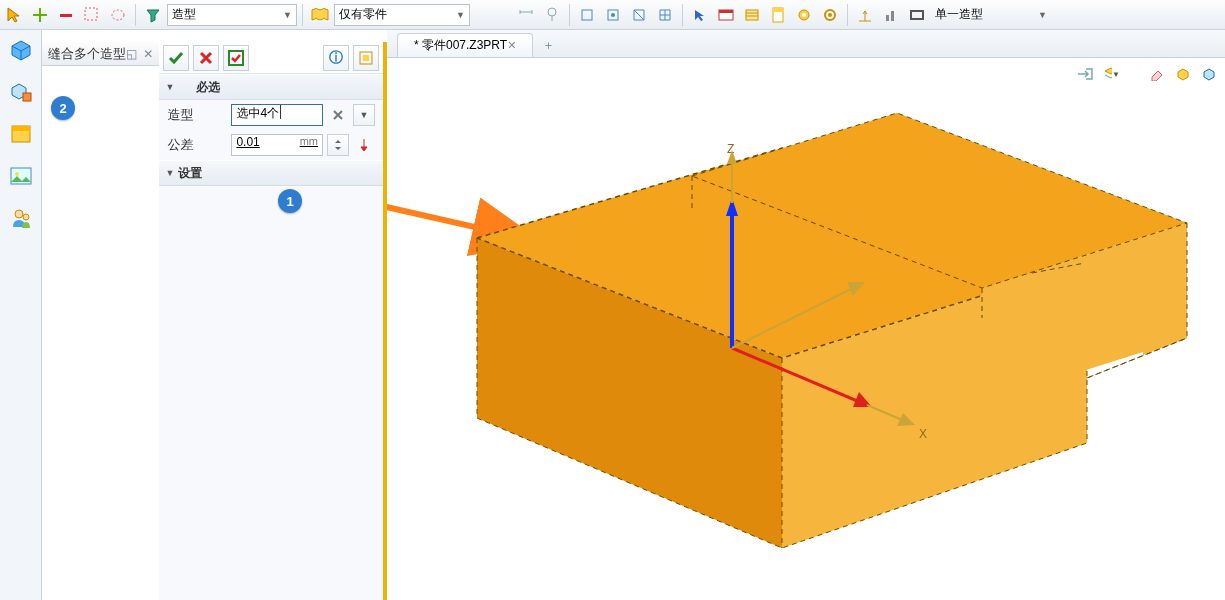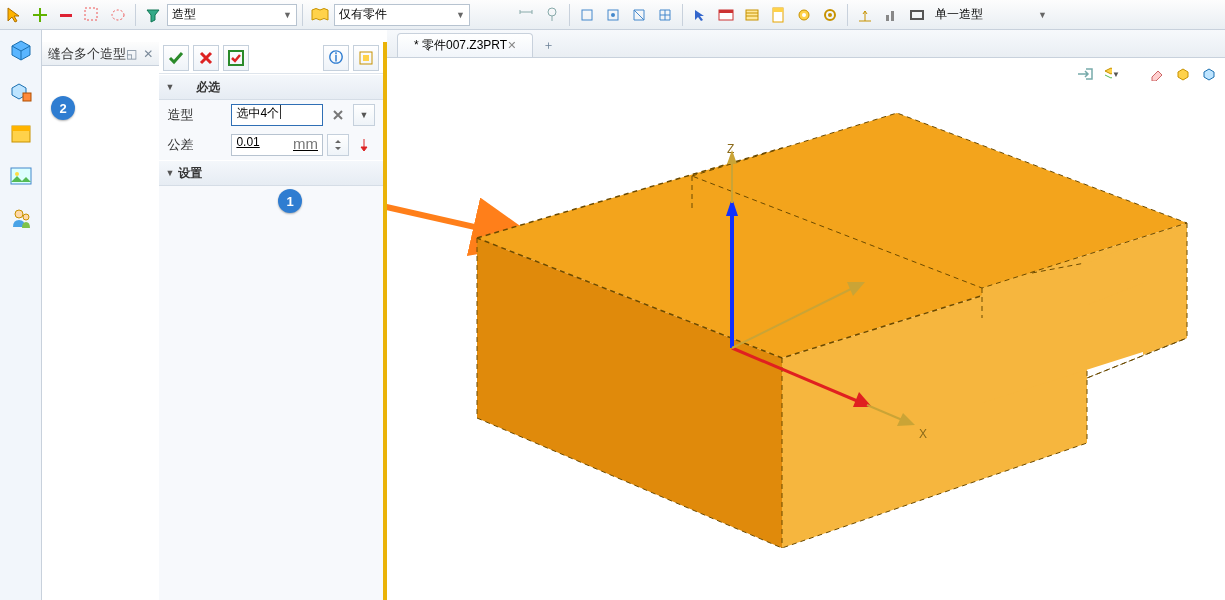--- a/index.html
+++ b/index.html
@@ -20,21 +20,21 @@
   .panel-form{flex:1;display:flex;flex-direction:column;}
   .actrow{height:32px;background:#fff;border-bottom:1px solid #dfe5ec;display:flex;align-items:center;padding:0 4px;gap:4px;justify-content:space-between;}
   .actrow .grp{display:flex;gap:4px;}
   .btnsq{width:26px;height:26px;border:1px solid #c5d0dc;background:linear-gradient(#fff,#eef3f8);display:flex;align-items:center;justify-content:center;}
   .section-hd{height:26px;background:linear-gradient(#f4f7fb,#e6ecf3);border-top:1px solid #fff;border-bottom:1px solid #d5dde6;display:flex;align-items:center;padding:0 6px;gap:4px;font-weight:bold;color:#333;}
   .section-hd .tri{font-size:9px;color:#555;}
   .formrow{display:flex;align-items:center;height:30px;padding:0 8px;gap:4px;}
   .formrow .lbl{width:60px;color:#333;font-size:13px;}
   .txt{flex:1;height:22px;border:1px solid #2f6fb5;background:#fff;padding:0 4px;display:flex;align-items:flex-start;font-size:12px;}
   .txt.plain{border-color:#b7c3d0;text-decoration:underline;}
-  .unit{color:#777;font-size:15px;}
+  .unit{color:#777;font-size:11px;}
   .minibtn{width:22px;height:22px;border:1px solid #c5d0dc;background:linear-gradient(#fff,#eef3f8);display:flex;align-items:center;justify-content:center;}
   .chkrow{display:flex;align-items:center;height:26px;padding:0 10px;gap:6px;color:#333;}
   .chkrow input{width:14px;height:14px;}
   .viewer{flex:1;position:relative;background:#fff;}
   .tabbar{height:28px;background:linear-gradient(#f7f9fc,#e9eef3);border-bottom:1px solid #c8d1dc;display:flex;align-items:flex-end;padding-left:10px;gap:6px;}
   .tab{height:24px;padding:0 16px;display:flex;align-items:center;border:1px solid #c8d1dc;border-bottom:0;border-radius:4px 4px 0 0;background:linear-gradient(#fff,#f1f5fa);justify-content:flex-end;}
   .tab .x{color:#888;font-size:11px;}
   .tabadd{width:18px;height:18px;display:flex;align-items:center;justify-content:center;color:#6a7f96;margin-bottom:3px;}
   .vtb{position:absolute;top:34px;right:6px;display:flex;gap:6px;align-items:center;}
   .vtb .ic{width:20px;height:20px;}

